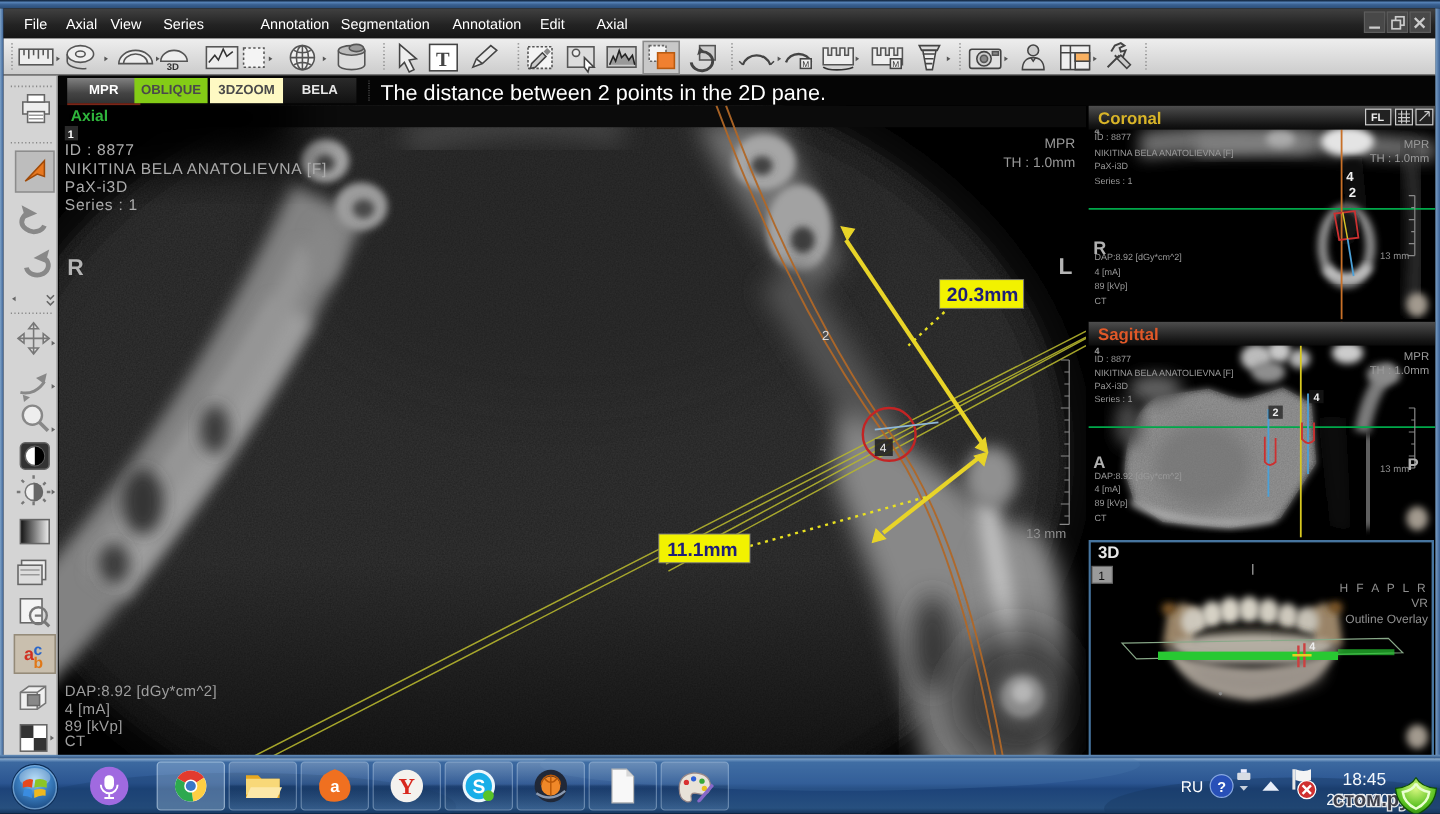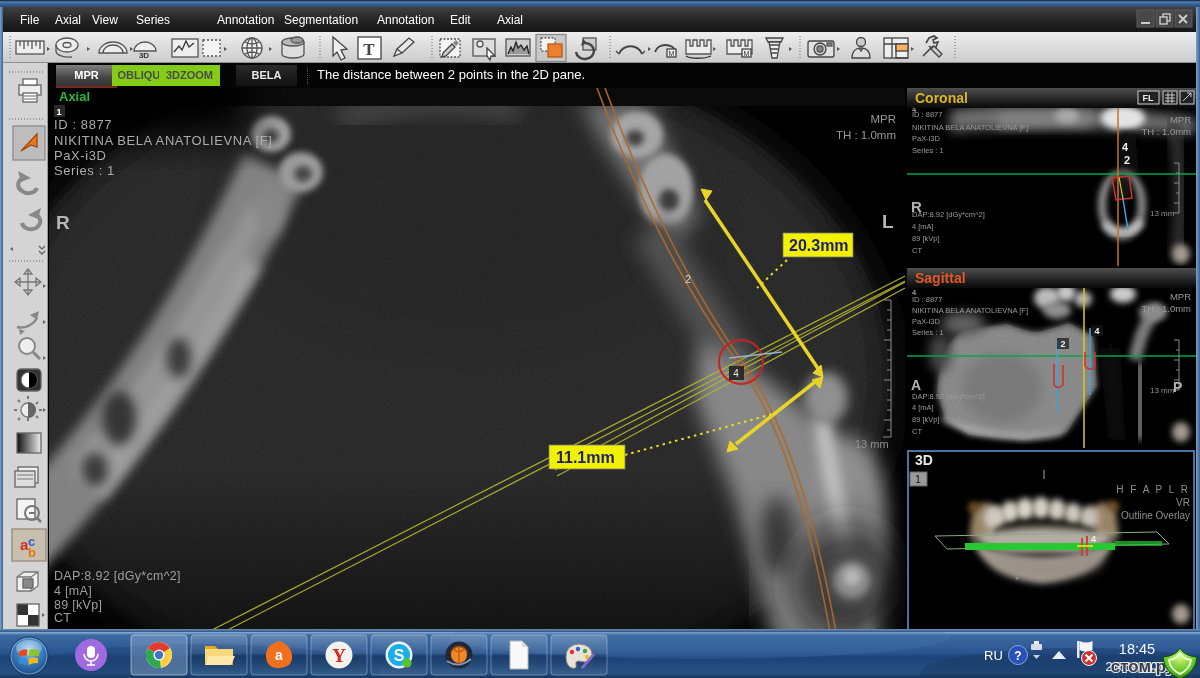--- a/index.html
+++ b/index.html
@@ -224,24 +224,24 @@
           <linearGradient id="grd" x1="0" y1="0" x2="1" y2="0">
             <stop offset="0" stop-color="#111"></stop>
             <stop offset="1" stop-color="#eee"></stop>
           </linearGradient>
         </defs>
    </svg>
   </div>
   <div id="tabbar">
     <div class="tab" style="left:7px;background:linear-gradient(#808080,#444 60%,#333);color:#fff;border-bottom:2px solid #7a2618;height:23px;">MPR</div>
     <div class="tab" style="left:63px;background:#84cc16;">OBLIQUE</div>
-    <div class="tab" style="left:110px;background:#84cc16;">3DZOOM</div>
+    <div class="tab" style="left:126px;background:#fef9c3;">3DZOOM</div>
     <div class="tab" style="left:187px;background:linear-gradient(#2a2a2a,#111);color:#e8e8e8;">BELA</div>
     <div style="position:absolute;left:258px;top:4px;height:17px;border-left:1px dotted #555;"></div>
-    <div style="position:absolute;left:268px;top:4px;color:#fff;font-size:13px;">The distance between 2 points in the 2D pane.</div>
+    <div style="position:absolute;left:268px;top:4px;color:#fff;font-size:18px;">The distance between 2 points in the 2D pane.</div>
   </div>
   <div id="axial">
    <svg width="856" height="544" viewBox="0 0 856 544">
     <defs>
       <filter id="b3" x="-40%" y="-40%" width="180%" height="180%">
             <feGaussianBlur stdDeviation="3"></feGaussianBlur>
           </filter>
       <filter id="b6" x="-40%" y="-40%" width="180%" height="180%">
             <feGaussianBlur stdDeviation="6"></feGaussianBlur>
           </filter>

